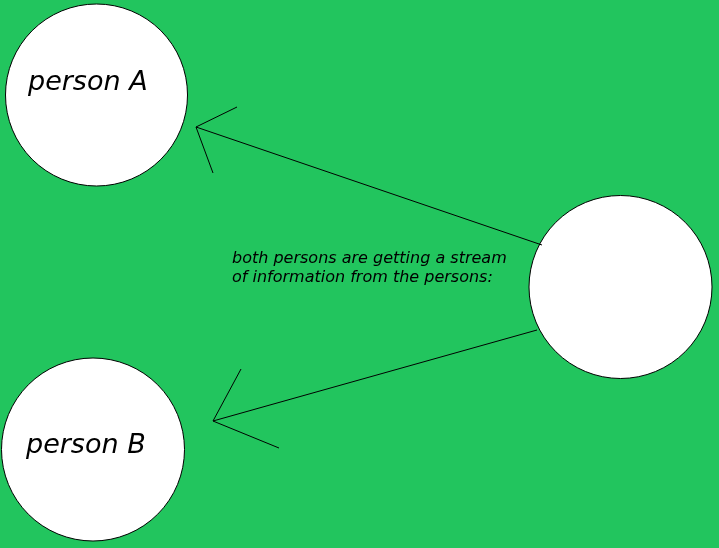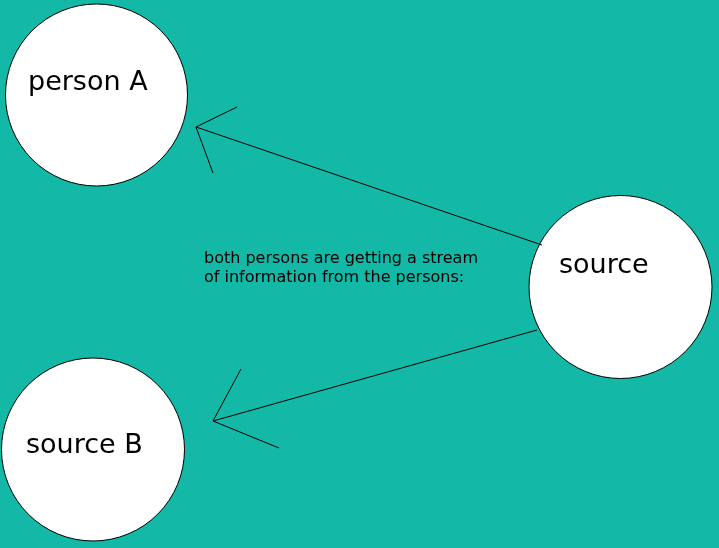--- a/index.html
+++ b/index.html
@@ -4,40 +4,41 @@
 <style>
   html, body {
     margin: 0;
     padding: 0;
     background: #ffffff;
   }
   #canvas {
     position: relative;
     width: 719px;
     height: 548px;
-    background: #14b8a6;
+    background: #22c55e;
     overflow: hidden;
     font-family: "DejaVu Sans", "Liberation Sans", sans-serif;
     color: #000000;
+    font-style: italic;
   }
   #shapes {
     position: absolute;
     left: 0;
     top: 0;
   }
   .node-label {
     position: absolute;
     font-size: 27px;
     line-height: 1;
     white-space: nowrap;
     color: #000000;
   }
   .annotation {
     position: absolute;
-    left: 204px;
+    left: 232px;
     top: 248px;
     font-size: 16px;
     line-height: 19px;
     white-space: nowrap;
     color: #000000;
   }
 </style>
 </head>
 <body>
 
@@ -57,22 +58,21 @@
 
     <g>
       <line x1="537" y1="330" x2="213" y2="421" stroke="#000000" stroke-width="1"></line>
       <line x1="213" y1="421" x2="241" y2="369" stroke="#000000" stroke-width="1"></line>
       <line x1="213" y1="421" x2="279" y2="448" stroke="#000000" stroke-width="1"></line>
     </g>
   </svg>
 
   <div class="node-label" style="left:28px; top:67px;">person A</div>
 
-  <div class="node-label" style="left:26px; top:430px;">source B</div>
+  <div class="node-label" style="left:26px; top:430px;">person B</div>
 
-  <div class="node-label" style="left:559px; top:250px;">source</div>
 
   <div class="annotation">
     <div>both persons are getting a stream</div>
     <div>of information from the persons:</div>
   </div>
 
 </div>
 
 </body></html>

